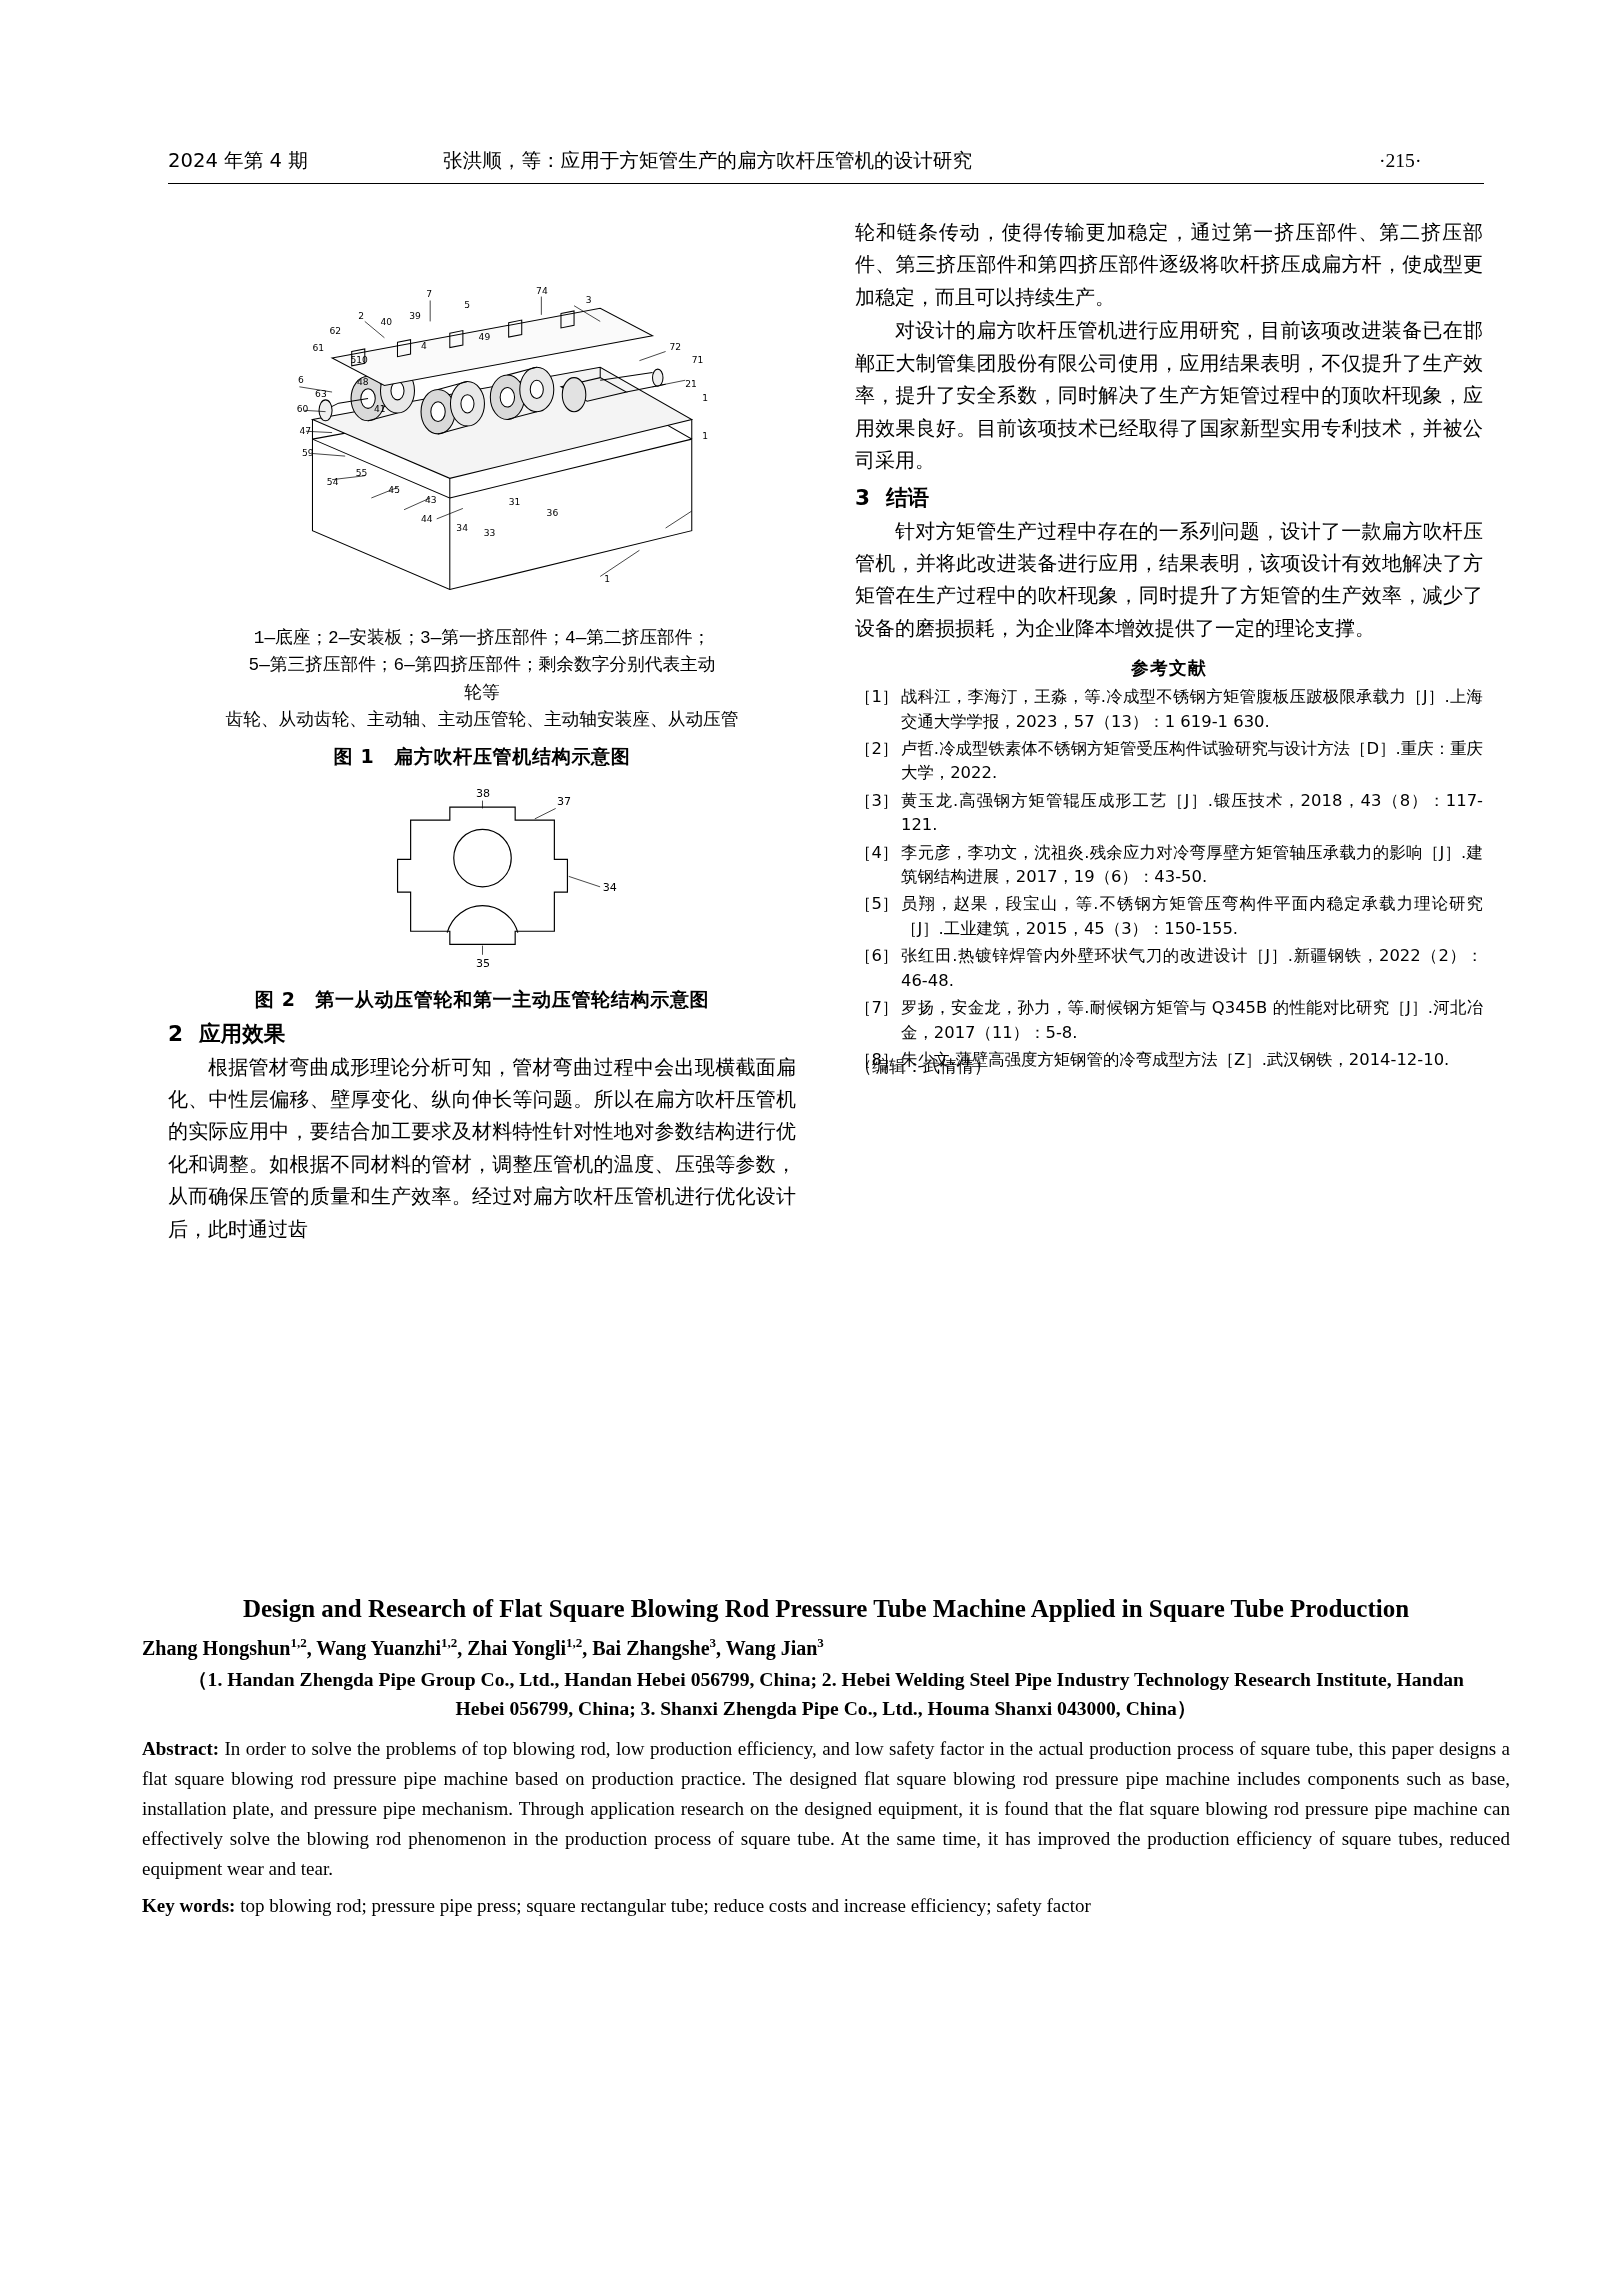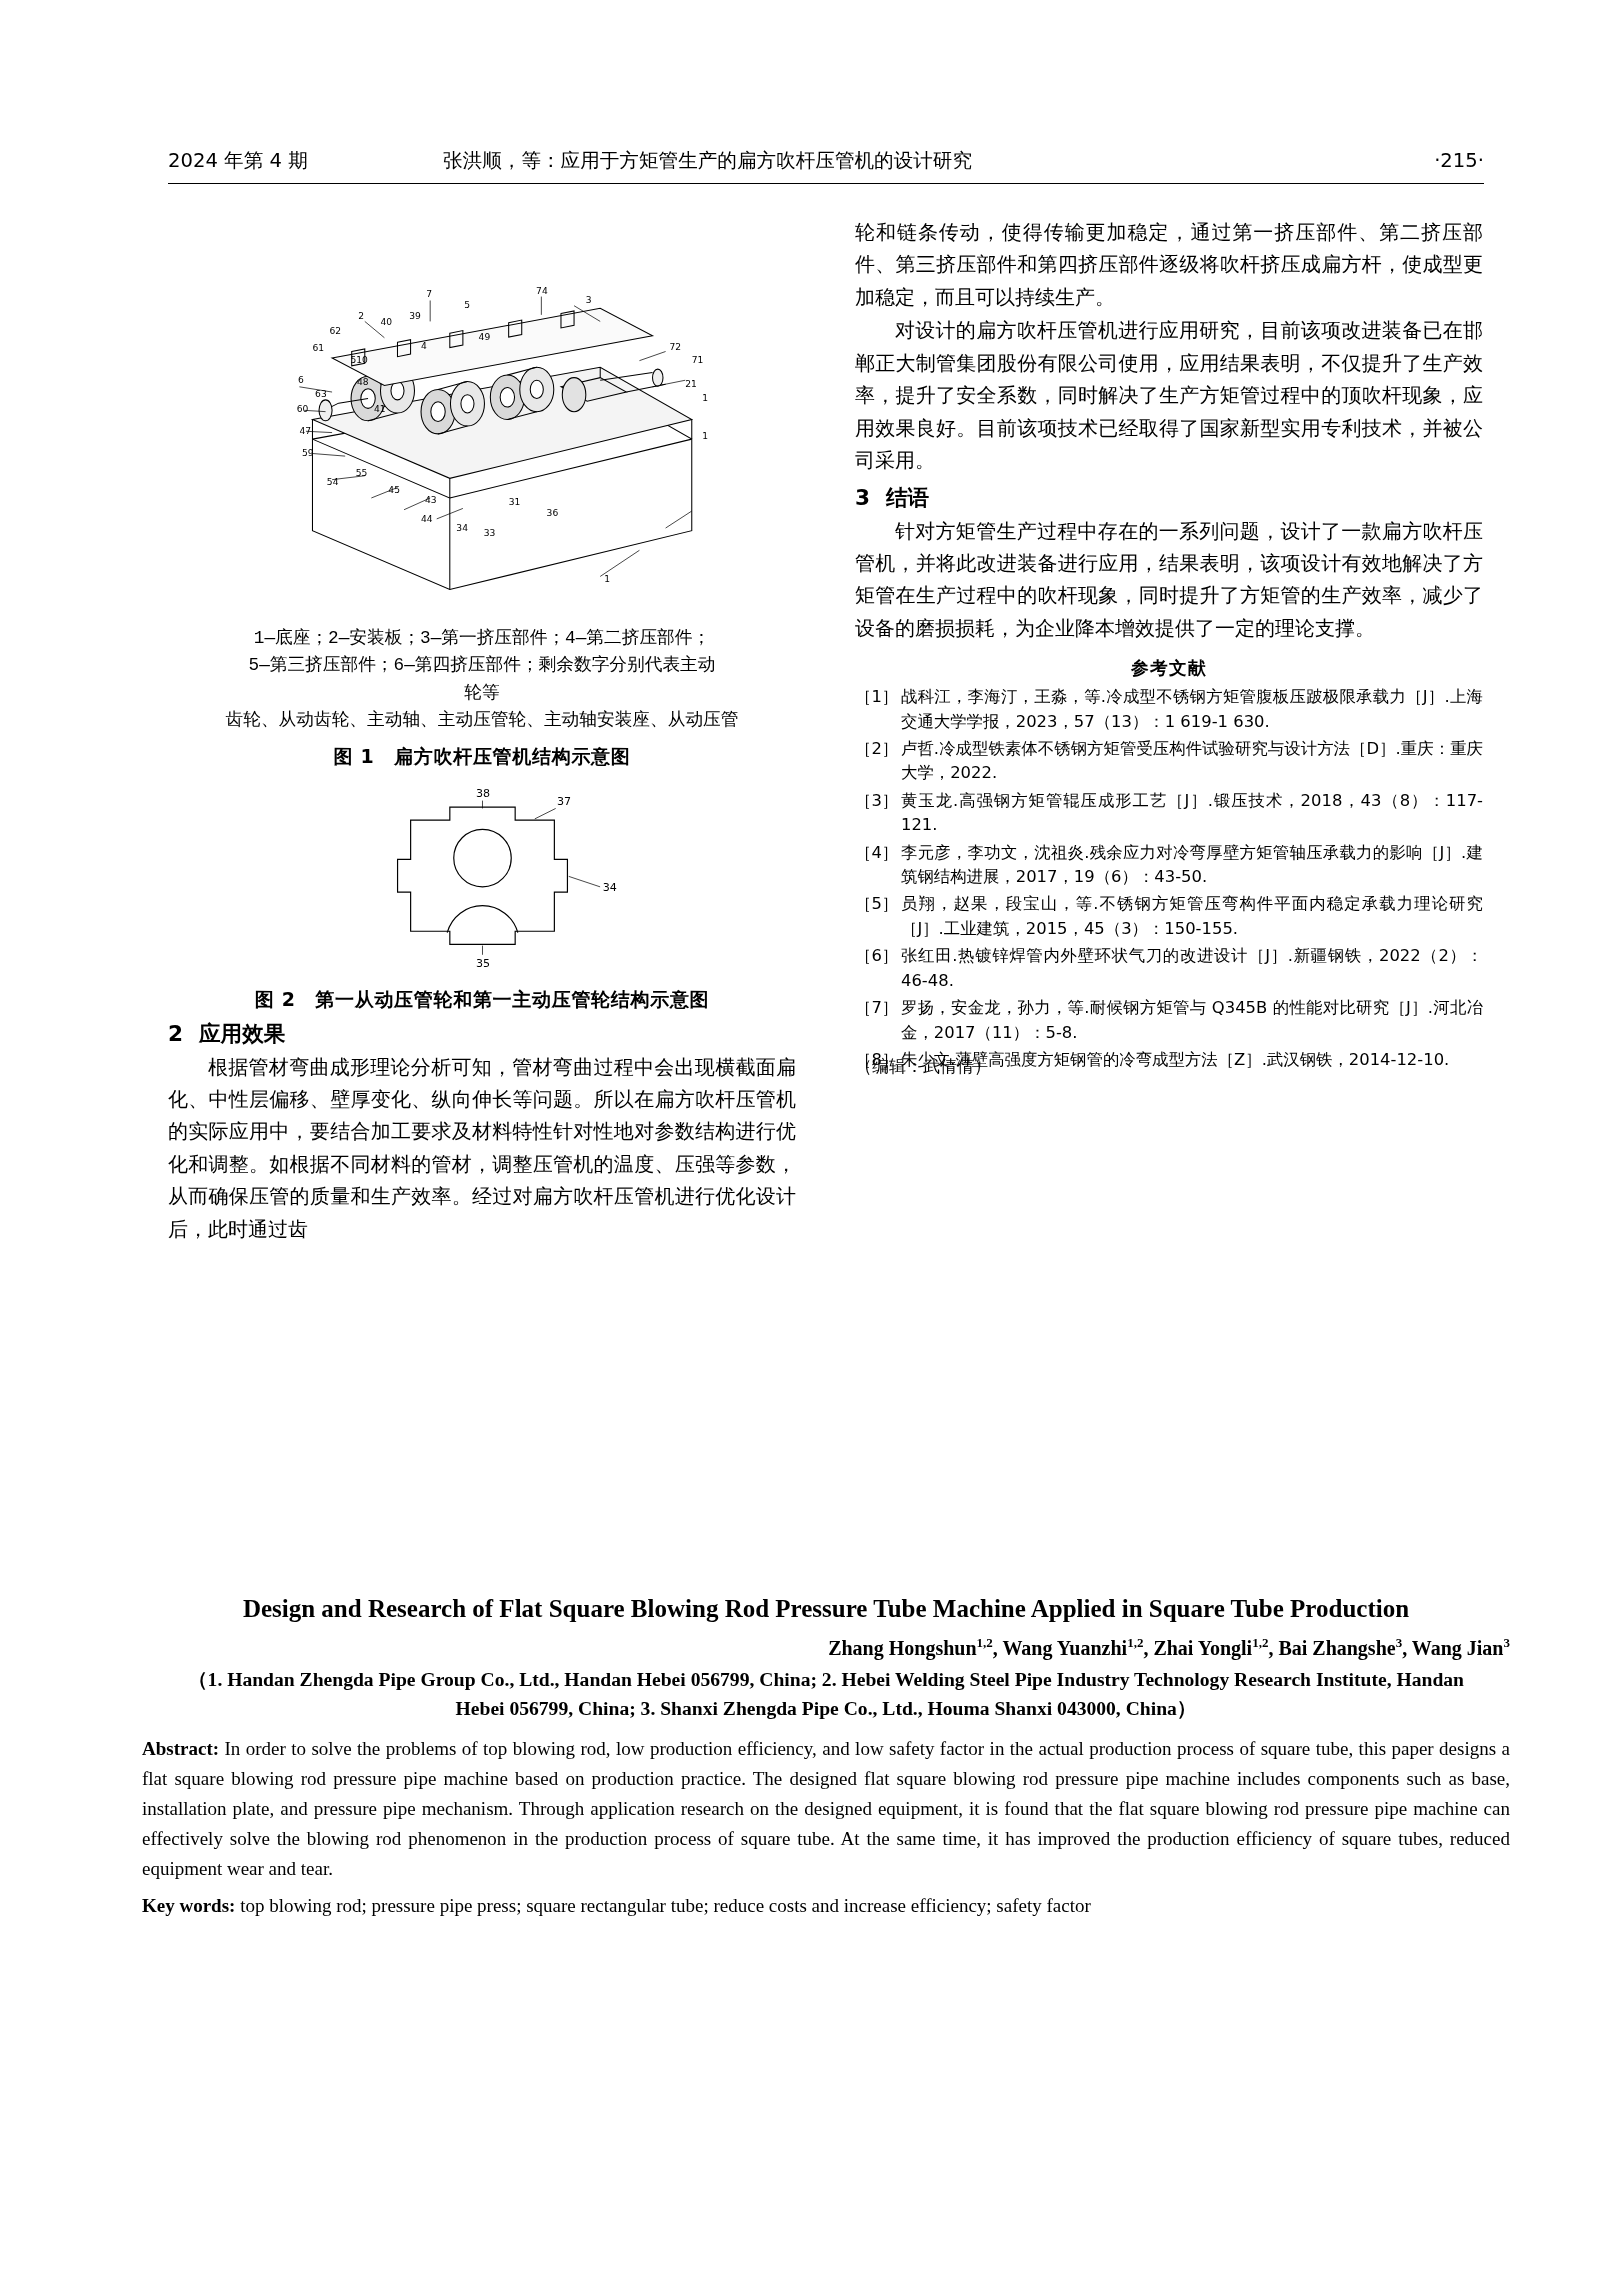--- a/index.html
+++ b/index.html
@@ -21,21 +21,21 @@
   
   .running-head {
     position: absolute;
     left: 154px; top: 147px; width: 1316px;
     display: flex; align-items: baseline;
     font-size: 19.6px;
     font-family: "DejaVu Sans", sans-serif;
   }
   .rh-left { width: 275px; }
   .rh-center { flex: 1; text-align: left; }
-  .rh-right { width: 105px; text-align: right; }
+  .rh-right { width: 105px; text-align: left; font-family: Liberation Serif, serif; }
   .head-rule {
     position: absolute;
     left: 154px; top: 183px; width: 1316px; height: 1.3px;
     background: #000;
   }
   
   .col-left {
     position: absolute;
     left: 154px; top: 216px; width: 628px;
   }
@@ -122,21 +122,21 @@
   .en-title {
     font-size: 25px;
     font-weight: bold;
     text-align: center;
     line-height: 1.45;
     margin-bottom: 7.9px;
   }
   .en-authors {
     font-size: 20px;
     font-weight: bold;
-    text-align: right;
+    text-align: left;
     margin-bottom: 5.2px;
     margin-top: 8px;
   }
   .en-authors sup { font-size: 13px; }
   .en-affil {
     font-size: 19.6px;
     font-weight: bold;
     text-align: center;
     line-height: 1.5;
     margin: 0 39px 10.5px 39px;

